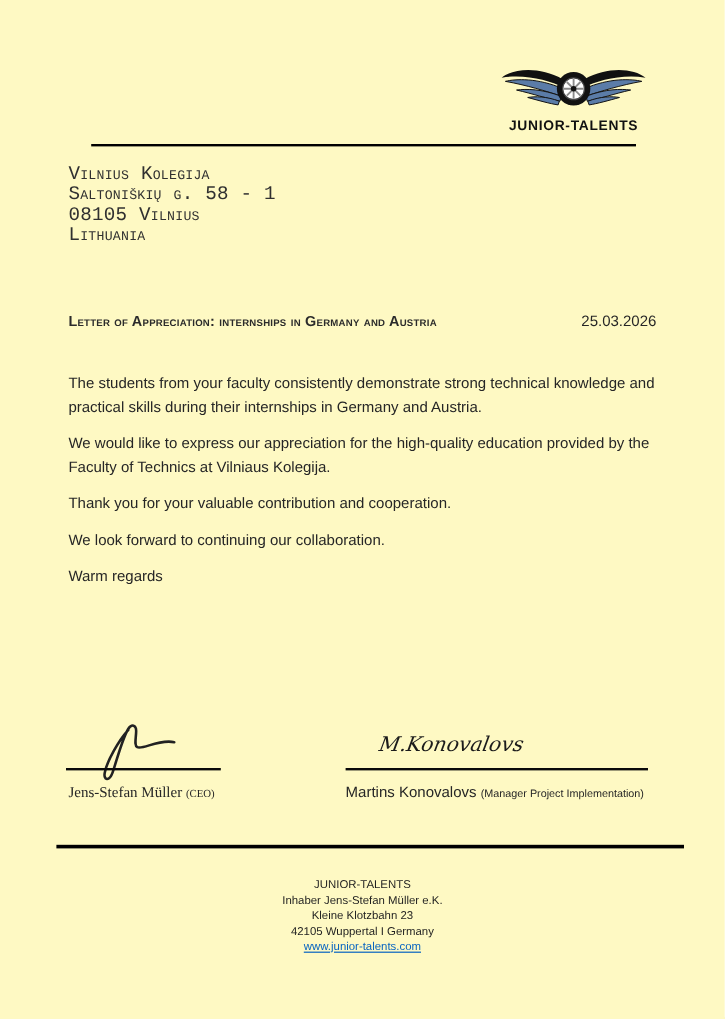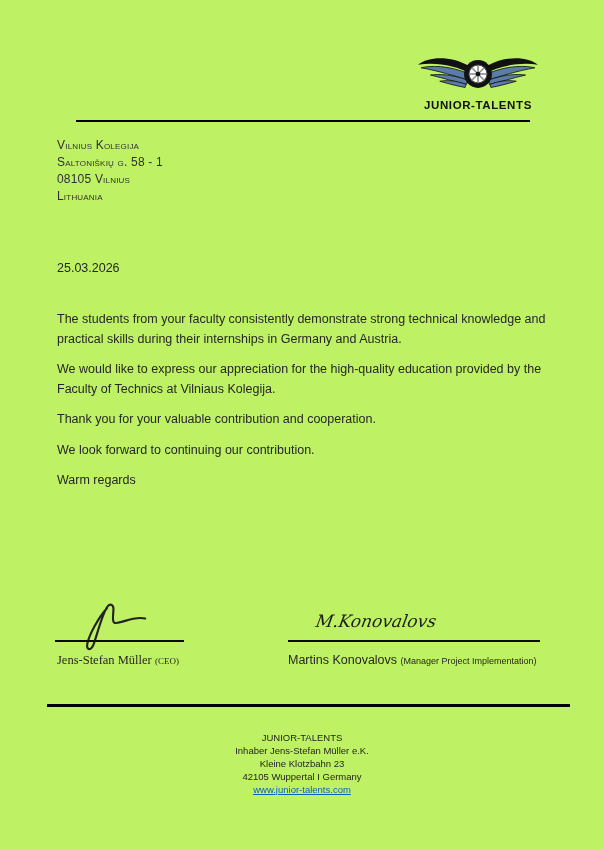--- a/index.html
+++ b/index.html
@@ -1,38 +1,38 @@
 <!DOCTYPE html>
 <html><head>
 <meta charset="utf-8">
 <style>
   * { margin:0; padding:0; box-sizing:border-box; }
   html,body { background:#ffffff; }
   .page {
     position:relative;
     width:604px; height:849px;
     margin:0 auto;
-    background:#bef264;
+    background:#fef9c3;
     font-family:"Liberation Sans", sans-serif;
     color:#262626;
     overflow:hidden;
   }
   
   .logo-block { position:absolute; top:50px; left:414px; width:128px; text-align:center; }
   .logo-art { width:124px; height:48px; display:block; margin:0 auto; }
   .logo-word {
     font-size:11.5px; font-weight:bold; letter-spacing:0.6px;
     color:#111111; margin-top:1px; white-space:nowrap;
   }
   .header-rule { position:absolute; top:120px; left:76px; width:454px; height:2px; background:#000; }
   
   .recipient { position:absolute; top:137px; left:57px; }
   .recipient-line {
-    font-variant:small-caps; font-size:12px; line-height:17px;
-    color:#303030; letter-spacing:0.2px;
+    font-variant:small-caps; font-size:16px; line-height:17px;
+    color:#303030; letter-spacing:0.2px;font-family:Liberation Mono, monospace;
   }
   
   .subject-row {
     position:absolute; top:261px; left:57px; right:57px;
     display:flex; justify-content:space-between; align-items:baseline;
   }
   .subject {
     font-variant:small-caps; font-weight:bold; font-size:12px;
     color:#2b2b2b; letter-spacing:0.2px;
   }
@@ -95,28 +95,29 @@
   <div class="header-rule"></div>
 
   <div class="recipient">
     <div class="recipient-line">Vilnius Kolegija</div>
     <div class="recipient-line">Saltoniškių g. 58 - 1</div>
     <div class="recipient-line">08105 Vilnius</div>
     <div class="recipient-line">Lithuania</div>
   </div>
 
   <div class="subject-row">
+    <span class="subject">Letter of Appreciation: internships in Germany and Austria</span>
     <span class="date">25.03.2026</span>
   </div>
 
   <div class="body-text">
     <p>The students from your faculty consistently demonstrate strong technical knowledge and practical skills during their internships in Germany and Austria.</p>
     <p>We would like to express our appreciation for the high-quality education provided by the Faculty of Technics at Vilniaus Kolegija.</p>
     <p>Thank you for your valuable contribution and cooperation.</p>
-    <p>We look forward to continuing our contribution.</p>
+    <p>We look forward to continuing our collaboration.</p>
     <p>Warm regards</p>
   </div>
 
   <svg class="sig-script-left" viewBox="0 0 90 60">
     <path d="M 46 12 C 37 22 27 40 25 50 C 23.5 57 29 58.5 32 50 C 36 38 41 19 46 11 C 49 6.5 53 7.5 53 13 C 53 19 51 26 54 27.5 C 59 30 73 20 87 23" fill="none" stroke="#222222" stroke-width="2.3" stroke-linecap="round" stroke-linejoin="round"></path>
   </svg>
   <div class="sig-script-right">M.Konovalovs</div>
 
   <div class="sig-line sig-line-left"></div>
   <div class="sig-line sig-line-right"></div>

